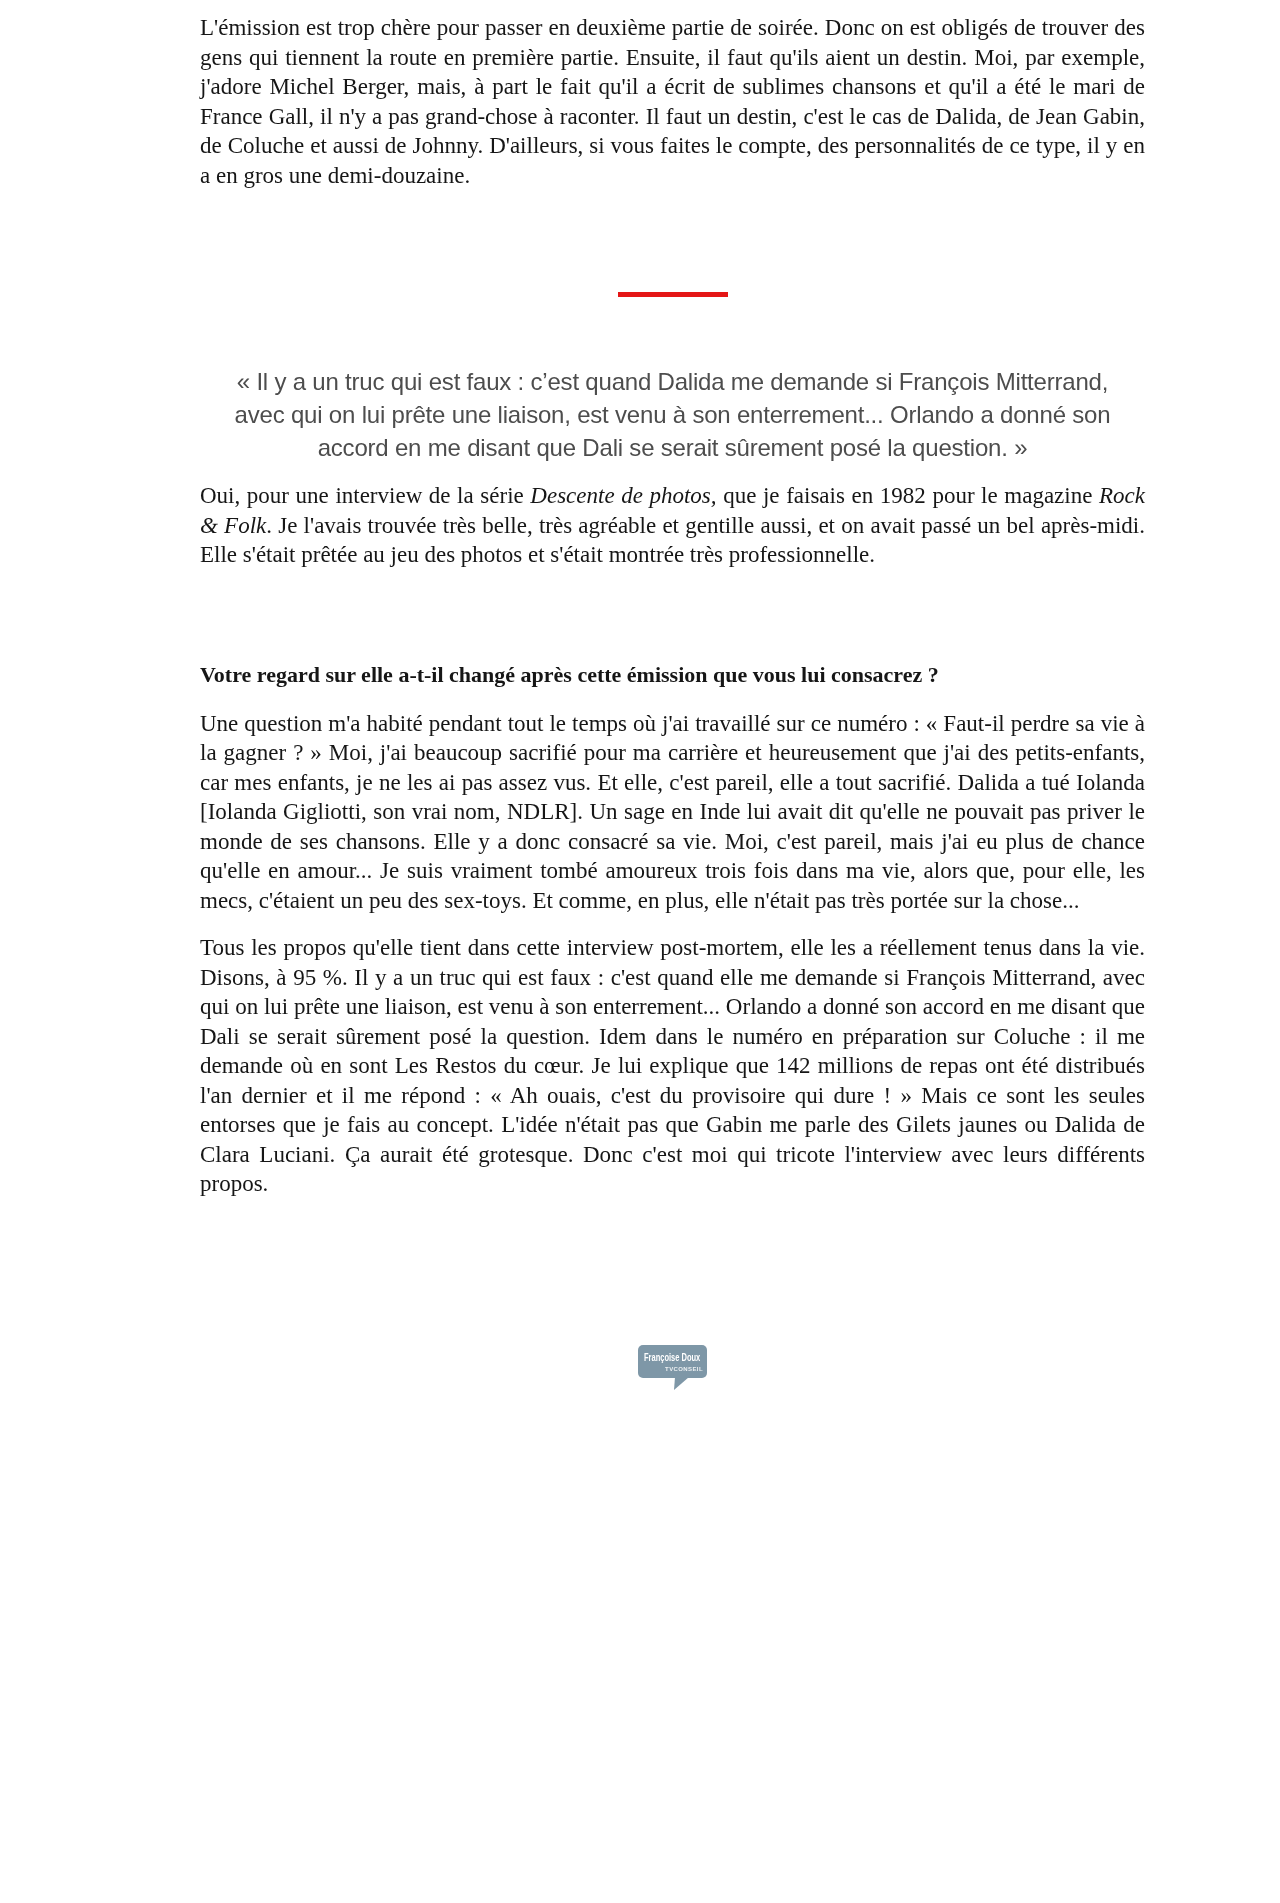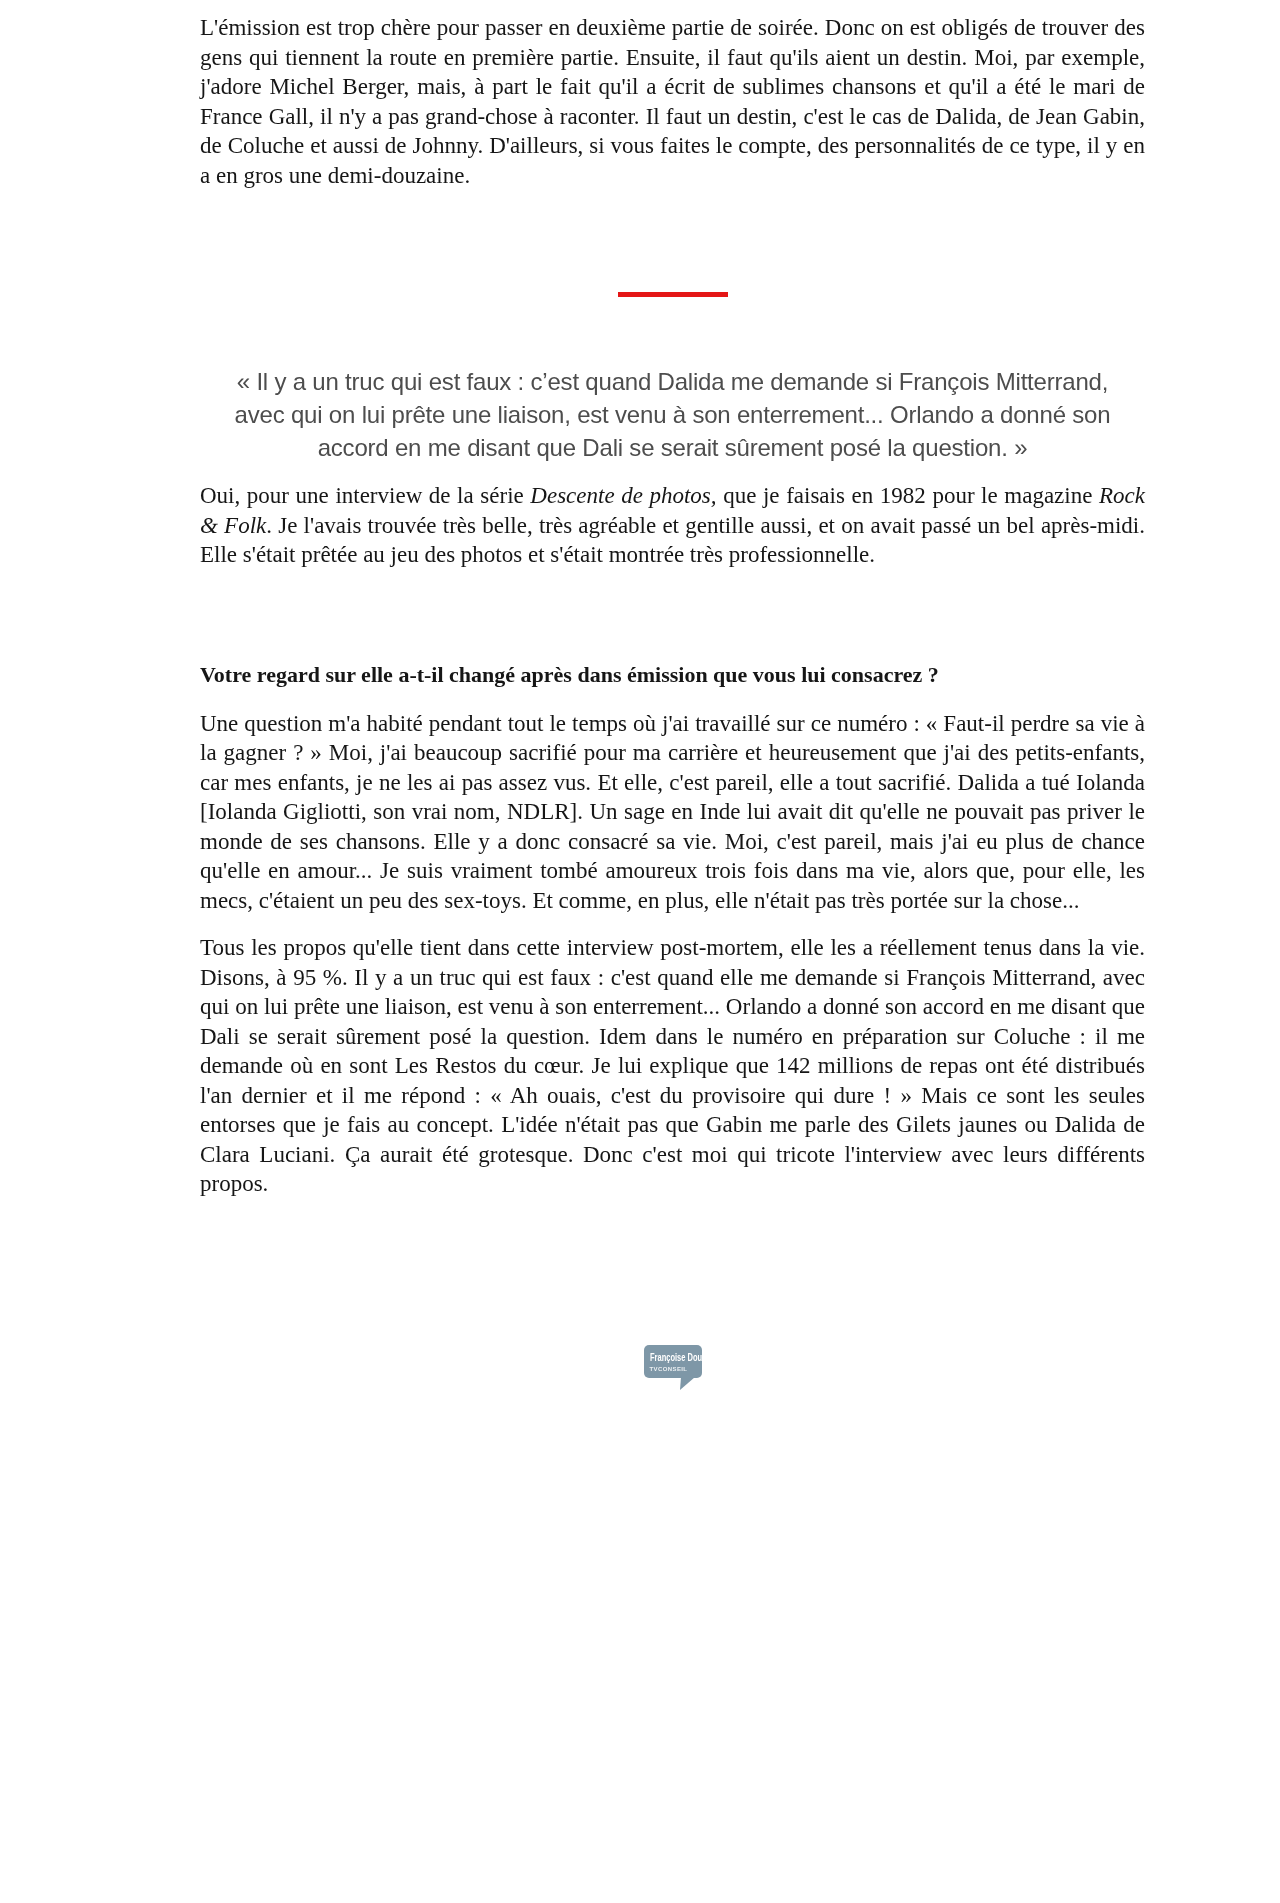--- a/index.html
+++ b/index.html
@@ -61,26 +61,27 @@
     color: var(--text);
   }
   .q-1 { margin-top: 78px; }
   .a-1 { margin-top: 17px; }
   .q-2 { margin-top: 89px; }
   .a-2 { margin-top: 19px; }
   .q-3 { margin-top: 97px; }
   .a-3 { margin-top: 18px; }
   .logo {
     position: relative;
-    width: 58px;
+    width: 69px;
     margin: 146px auto 0 auto;
     background: var(--logo);
     border-radius: 5px;
     padding: 7px 4px 6px 6px;
     cursor: pointer;
+    text-align: right;
   }
   .logo-name {
     font-family: "Liberation Sans", "DejaVu Sans", sans-serif;
     font-size: 10px;
     font-weight: bold;
     color: #ffffff;
     white-space: nowrap;
     transform: scaleX(0.75);
     transform-origin: left center;
     line-height: 12px;
@@ -111,21 +112,21 @@
   <article class="article" lang="fr">
 
     <p class="body-text intro">L'émission est trop chère pour passer en deuxième partie de soirée. Donc on est obligés de trouver des gens qui tiennent la route en première partie. Ensuite, il faut qu'ils aient un destin. Moi, par exemple, j'adore Michel Berger, mais, à part le fait qu'il a écrit de sublimes chansons et qu'il a été le mari de France Gall, il n'y a pas grand-chose à raconter. Il faut un destin, c'est le cas de Dalida, de Jean Gabin, de Coluche et aussi de Johnny. D'ailleurs, si vous faites le compte, des personnalités de ce type, il y en a en gros une demi-douzaine.</p>
 
     <div class="divider"></div>
 
     <blockquote class="pull-quote">« Il y a un truc qui est faux : c’est quand Dalida me demande si François Mitterrand, avec qui on lui prête une liaison, est venu à son enterrement... Orlando a donné son accord en me disant que Dali se serait sûrement posé la question. »</blockquote>
 
     <p class="body-text a-1">Oui, pour une interview de la série <i>Descente de photos,</i> que je faisais en 1982 pour le magazine <i>Rock &amp; Folk</i>. Je l'avais trouvée très belle, très agréable et gentille aussi, et on avait passé un bel après-midi. Elle s'était prêtée au jeu des photos et s'était montrée très professionnelle.</p>
 
-    <h2 class="question q-2">Votre regard sur elle a-t-il changé après dans émission que vous lui consacrez ?</h2>
+    <h2 class="question q-2">Votre regard sur elle a-t-il changé après cette émission que vous lui consacrez ?</h2>
     <p class="body-text a-2">Une question m'a habité pendant tout le temps où j'ai travaillé sur ce numéro : « Faut-il perdre sa vie à la gagner ? » Moi, j'ai beaucoup sacrifié pour ma carrière et heureusement que j'ai des petits-enfants, car mes enfants, je ne les ai pas assez vus. Et elle, c'est pareil, elle a tout sacrifié. Dalida a tué Iolanda [Iolanda Gigliotti, son vrai nom, NDLR]. Un sage en Inde lui avait dit qu'elle ne pouvait pas priver le monde de ses chansons. Elle y a donc consacré sa vie. Moi, c'est pareil, mais j'ai eu plus de chance qu'elle en amour... Je suis vraiment tombé amoureux trois fois dans ma vie, alors que, pour elle, les mecs, c'étaient un peu des sex-toys. Et comme, en plus, elle n'était pas très portée sur la chose...</p>
 
     <p class="body-text a-3">Tous les propos qu'elle tient dans cette interview post-mortem, elle les a réellement tenus dans la vie. Disons, à 95 %. Il y a un truc qui est faux : c'est quand elle me demande si François Mitterrand, avec qui on lui prête une liaison, est venu à son enterrement... Orlando a donné son accord en me disant que Dali se serait sûrement posé la question. Idem dans le numéro en préparation sur Coluche : il me demande où en sont Les Restos du cœur. Je lui explique que 142 millions de repas ont été distribués l'an dernier et il me répond : « Ah ouais, c'est du provisoire qui dure ! » Mais ce sont les seules entorses que je fais au concept. L'idée n'était pas que Gabin me parle des Gilets jaunes ou Dalida de Clara Luciani. Ça aurait été grotesque. Donc c'est moi qui tricote l'interview avec leurs différents propos.</p>
 
     <div class="logo">
       <div class="logo-name">Françoise Doux</div>
       <div class="logo-subtitle">TVCONSEIL</div>
       <svg class="logo-tail" viewBox="0 0 15 13">
         <polygon points="0,13 1,0 15,0"></polygon>
       </svg>

